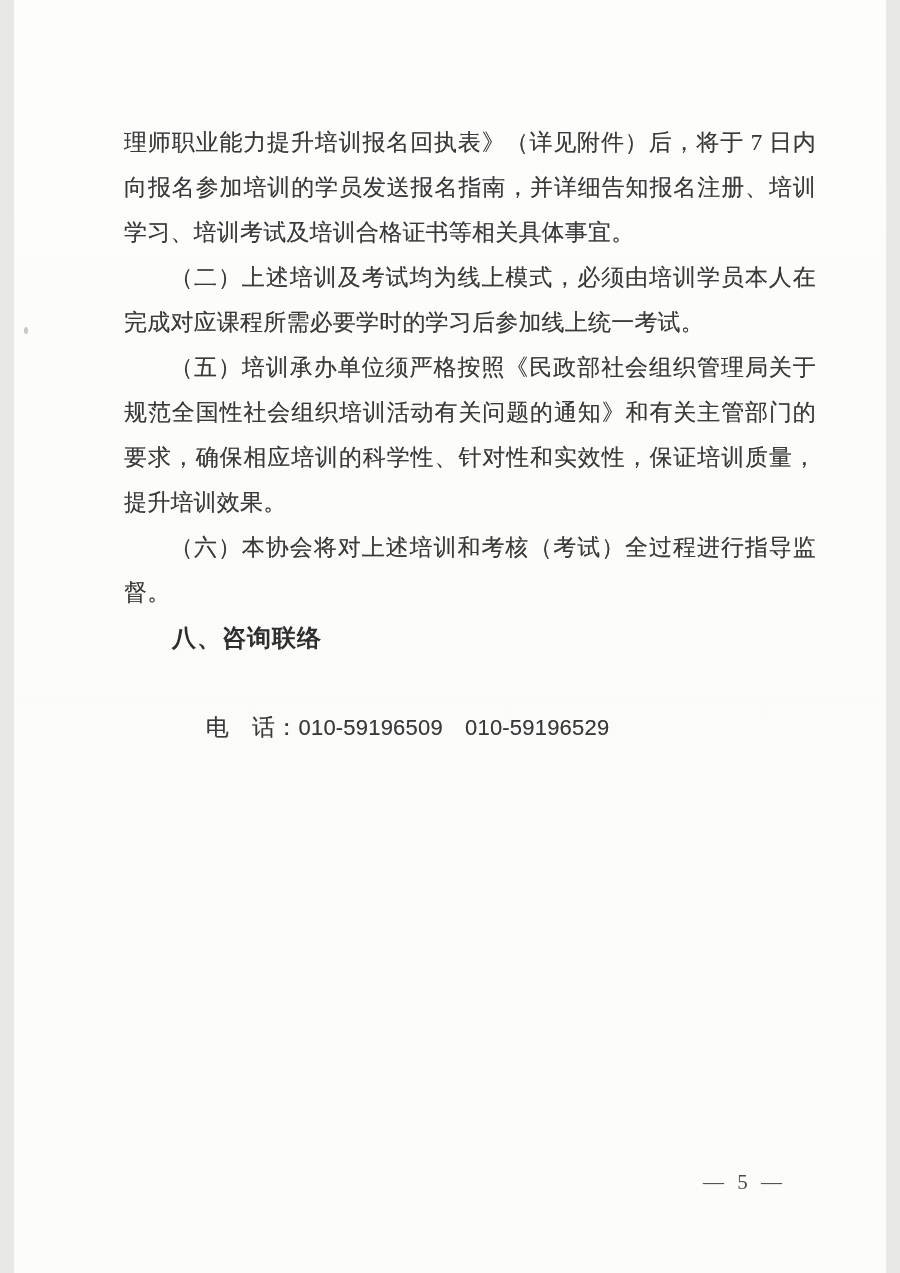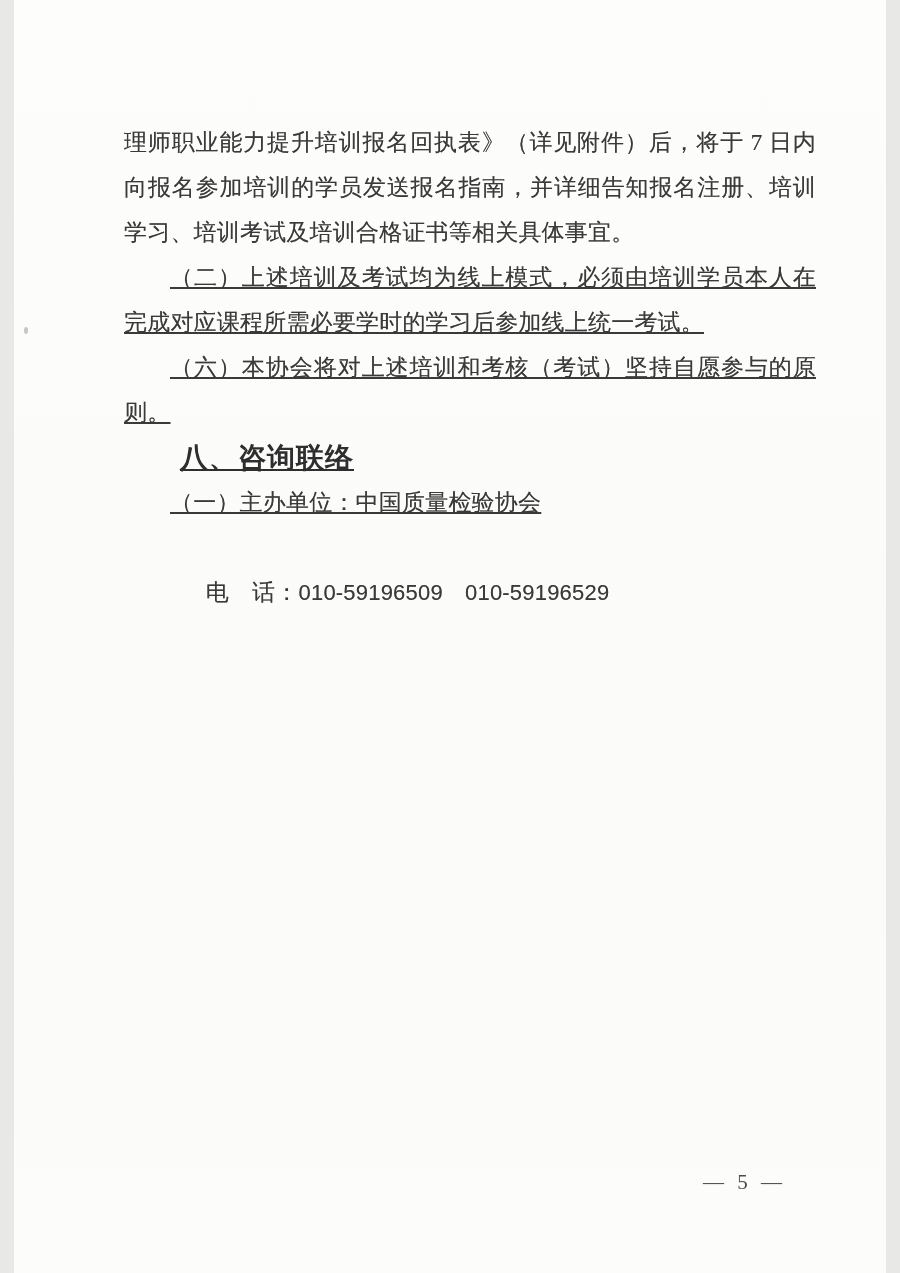--- a/index.html
+++ b/index.html
@@ -38,32 +38,30 @@
     letter-spacing: 0.2px;
     text-align: justify;
     text-justify: inter-ideograph;
   }
   .para {
     margin: 0;
     text-shadow: 0 0 0.6px rgba(58,58,58,0.55);
   }
   .para.indent {
     text-indent: 2em;
-    text-decoration: underline;
   }
   .heading {
     margin: 0;
     font-family: "Liberation Sans", "DejaVu Sans", sans-serif;
     font-weight: 700;
-    font-size: 28px;
+    font-size: 24px;
     line-height: 45px;
     color: #2e2e2e;
     text-indent: 2em;
     letter-spacing: 1px;
-    text-decoration: underline;
   }
   .contact-line {
     margin: 0 0 0 2em;
     text-shadow: 0 0 0.6px rgba(58,58,58,0.55);
     white-space: pre;
   }
   .contact-line .value {
     font-family: "Liberation Sans", "DejaVu Sans", sans-serif;
     font-size: 22px;
   }
@@ -80,25 +78,25 @@
 </style>
 </head>
 <body>
 
 <div class="page">
   <div class="scan-speck"></div>
 
   <div class="content">
     <p class="para">理师职业能力提升培训报名回执表》（详见附件）后，将于 7 日内向报名参加培训的学员发送报名指南，并详细告知报名注册、培训学习、培训考试及培训合格证书等相关具体事宜。</p>
     <p class="para indent">（二）上述培训及考试均为线上模式，必须由培训学员本人在完成对应课程所需必要学时的学习后参加线上统一考试。</p>
-    <p class="para indent">（六）本协会将对上述培训和考核（考试）坚持自愿参与的原则。</p>
+    <p class="para indent">（五）培训承办单位须严格按照《民政部社会组织管理局关于规范全国性社会组织培训活动有关问题的通知》和有关主管部门的要求，确保相应培训的科学性、针对性和实效性，保证培训质量，提升培训效果。</p>
+    <p class="para indent">（六）本协会将对上述培训和考核（考试）全过程进行指导监督。</p>
 
     <h2 class="heading">八、咨询联络</h2>
 
-    <p class="para indent">（一）主办单位：中国质量检验协会</p>
 
 
     <div class="contact-line">
       <span class="label">电　话：</span><span class="value">010-59196509　010-59196529</span>
     </div>
 
   </div>
 
   <div class="page-number">— 5 —</div>
 </div>

